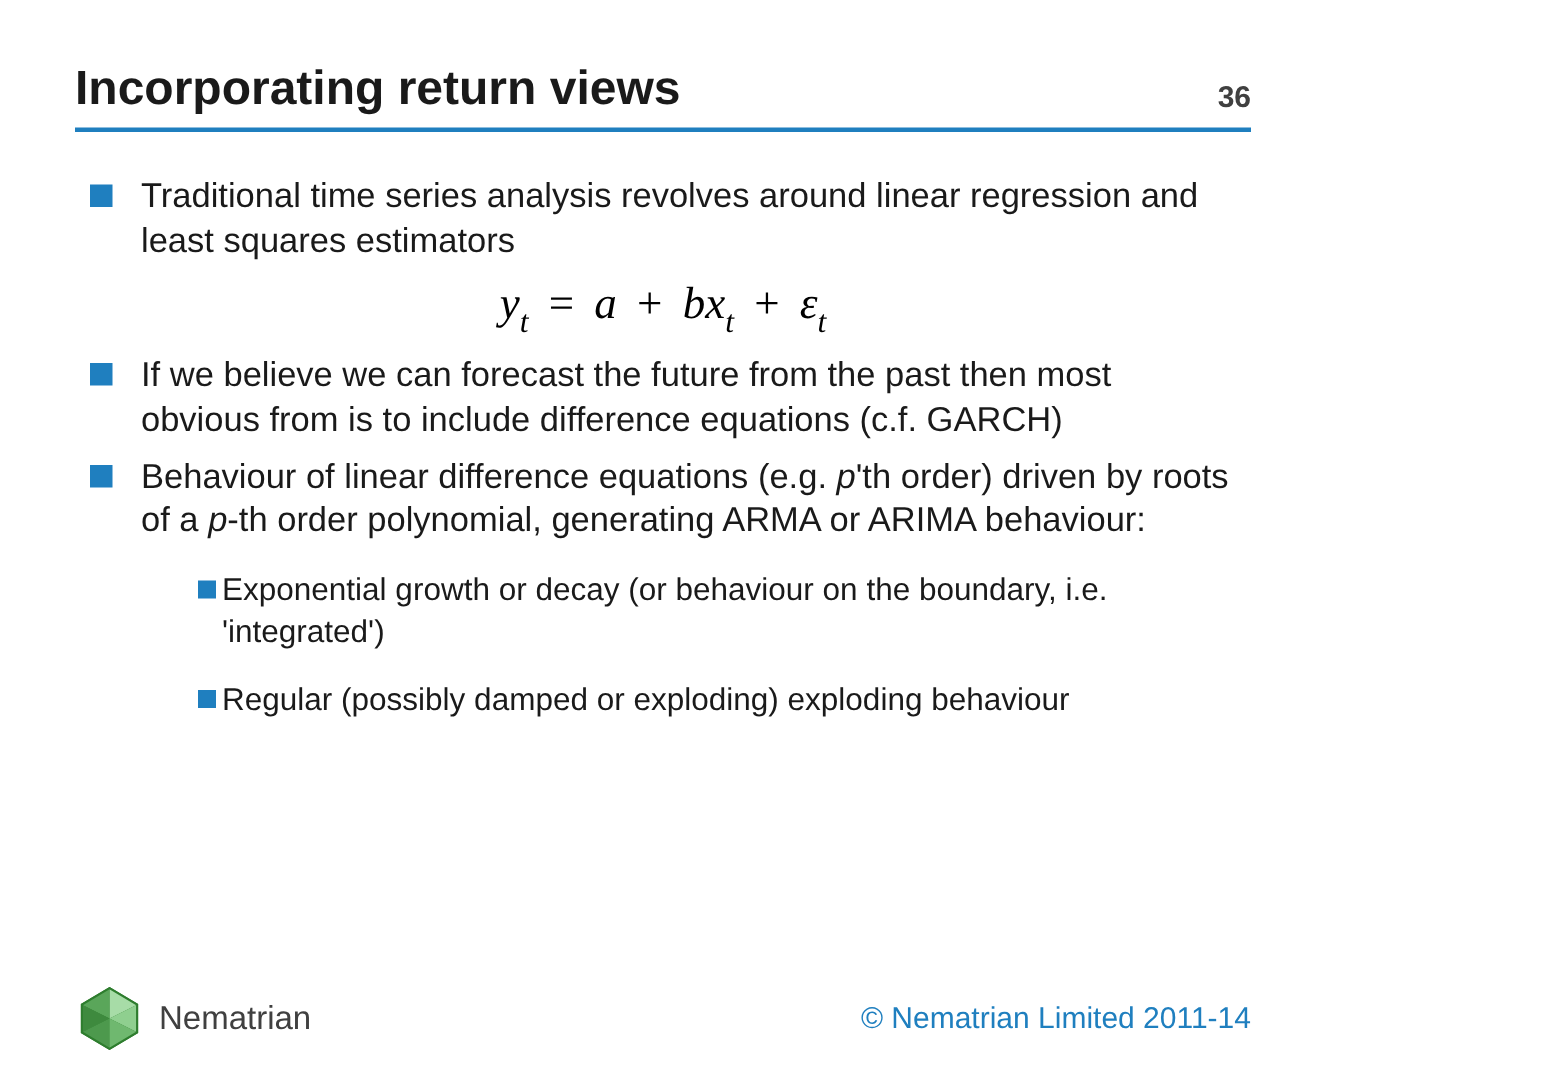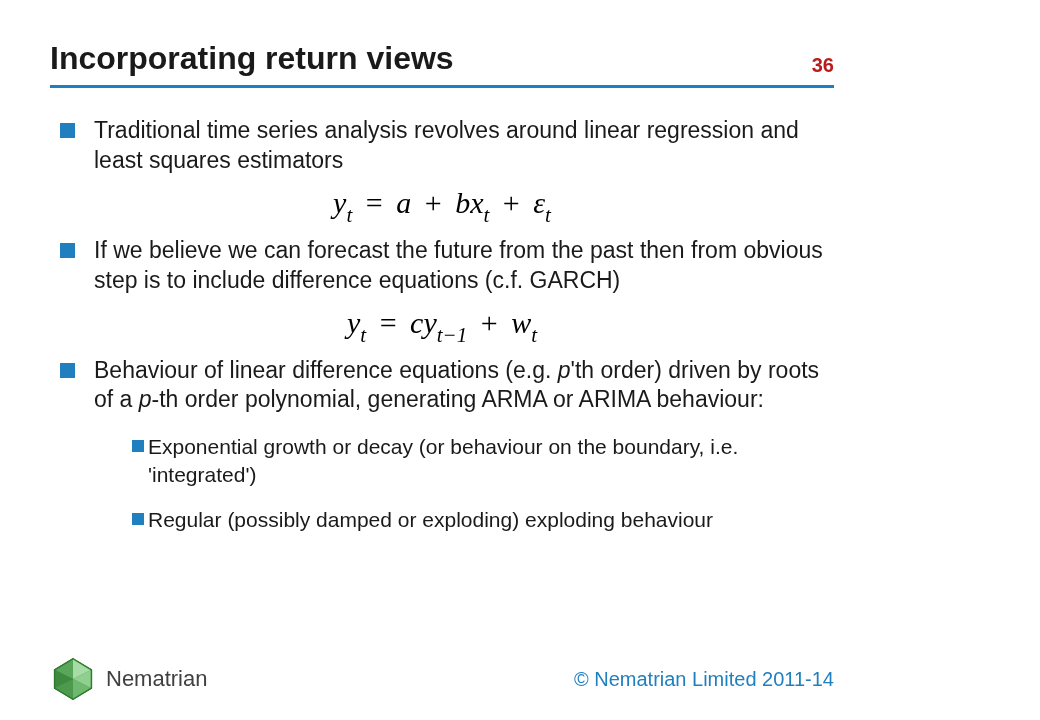--- a/index.html
+++ b/index.html
@@ -25,21 +25,21 @@
     align-items: flex-end;
   }
   .title {
     font-size: 32px;
     font-weight: bold;
     color: #1a1a1a;
   }
   .pagenum {
     font-size: 20px;
     font-weight: bold;
-    color: #b91c1c;
+    color: #404040;
   }
   .rule {
     margin: 0 50px 0 50px;
     border: none;
     border-top: 3px solid #1f7fbf;
   }
   .content {
     padding: 20px 60px 0 60px;
   }
   ul.top {
@@ -158,30 +158,23 @@
         <span>y</span><span class="sub">t</span>
         <span class="op">=</span>
         <span>a</span>
         <span class="op">+</span>
         <span>b</span><span>x</span><span class="sub">t</span>
         <span class="op">+</span>
         <span class="eps">ε</span><span class="sub">t</span>
       </div>
 
       <li>
-        <span>If we believe we can forecast the future from the past then from obvious step is to include difference equations (c.f. GARCH)</span>
+        <span>If we believe we can forecast the future from the past then most obvious from is to include difference equations (c.f. GARCH)</span>
       </li>
 
-      <div class="equation" title="y_t = c y_{t-1} + w_t">
-        <span>y</span><span class="sub">t</span>
-        <span class="op">=</span>
-        <span>c</span><span>y</span><span class="sub">t−1</span>
-        <span class="op">+</span>
-        <span>w</span><span class="sub">t</span>
-      </div>
 
       <li>
         <span>Behaviour of linear difference equations (e.g. <span class="italic">p</span>'th order) driven by roots of a <span class="italic">p</span>-th order polynomial, generating ARMA or ARIMA behaviour:</span>
 
         <ul class="sub">
           <li>
             <span>Exponential growth or decay (or behaviour on the boundary, i.e. 'integrated')</span>
           </li>
           <li>
             <span>Regular (possibly damped or exploding) exploding behaviour</span>

